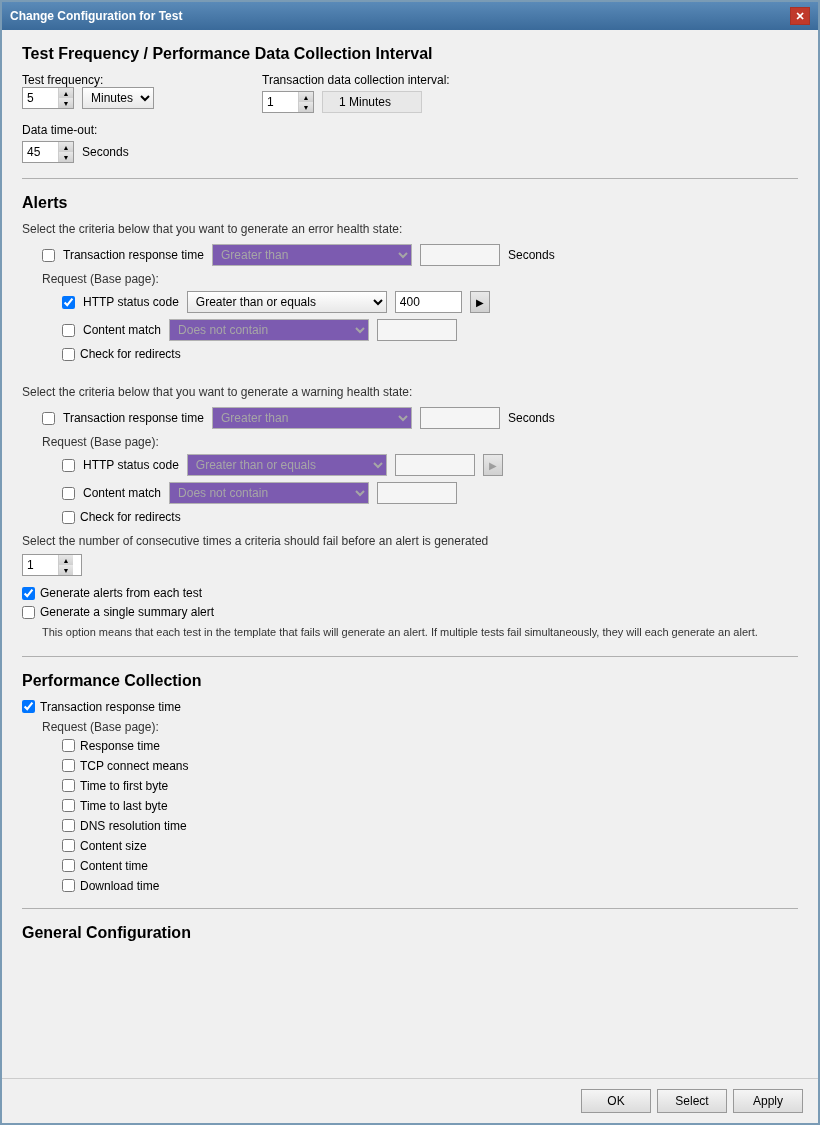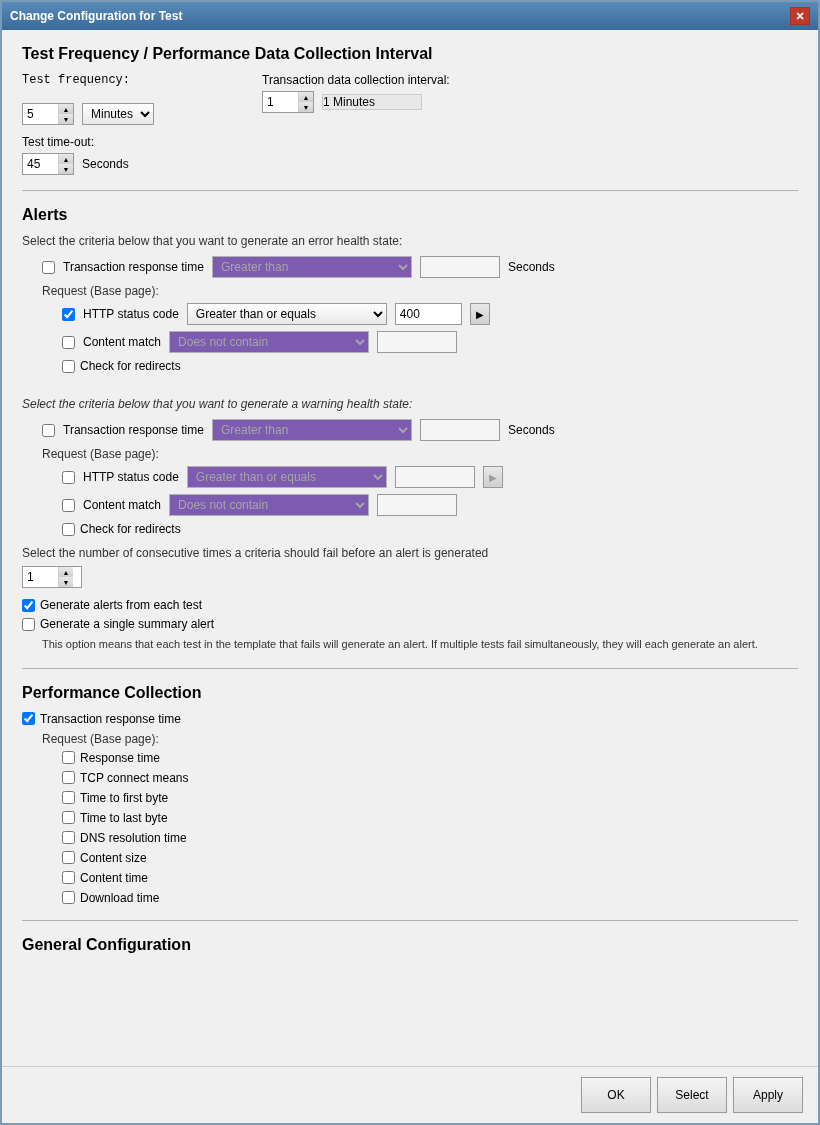--- a/index.html
+++ b/index.html
@@ -156,45 +156,45 @@
     .footer-buttons {
       display: flex;
       justify-content: flex-end;
       padding: 10px 15px;
       gap: 6px;
       background: #f0f0f0;
       border-top: 1px solid #ccc;
     }
     .footer-btn {
       min-width: 70px;
-      height: 36px;
+      height: 24px;
       background: linear-gradient(to bottom, #f5f5f5, #dcdcdc);
       border: 1px solid #999;
       font-size: 12px;
       cursor: pointer;
       padding: 0 12px;
     }
     .sub-label {
       font-size: 12px;
       color: #333;
       margin-bottom: 5px;
     }
     .minutes-select {
       width: 72px;
     }
     .row-inline {
       display: flex;
       align-items: center;
       gap: 8px;
     }
     .static-text-box {
-      height: 16px;
+      height: 22px;
       border: 1px solid #ccc;
       background: #e8e8e8;
-      padding: 0 0;
+      padding: 0 16px;
       display: flex;
       align-items: center;
       font-size: 12px;
       min-width: 100px;
     }
   </style>
 </head>
 <body>
 
 <div class="window">
@@ -205,21 +205,21 @@
   </div>
 
   <div class="scrollable-content">
 
     <div>
       <div class="section-title">Test Frequency / Performance Data Collection Interval</div>
 
       <div style="display:flex; align-items:flex-start; gap:40px; margin-bottom:10px;">
 
         <div>
-          <div class="label-text" style="margin-bottom:16px;font-family:Liberation Mono, monospace;">Test frequency:</div>
+          <div class="label-text" style="margin-bottom:0;">Test frequency:</div>
           <div class="row-inline">
             <div class="spinbox">
               <input type="text" value="5" style="">
               <div class="spinbox-btns">
                 <button class="spinbox-btn">▲</button>
                 <button class="spinbox-btn">▼</button>
               </div>
             </div>
             <select class="dropdown-select minutes-select">
               <option>Minutes</option>
@@ -238,21 +238,21 @@
                 <button class="spinbox-btn">▲</button>
                 <button class="spinbox-btn">▼</button>
               </div>
             </div>
             <div class="static-text-box">1 Minutes</div>
           </div>
         </div>
       </div>
 
       <div style="margin-bottom:8px;">
-        <div class="label-text" style="margin-bottom:4px;">Test time-out:</div>
+        <div class="label-text" style="margin-bottom:4px;">Data time-out:</div>
         <div class="row-inline">
           <div class="spinbox">
             <input type="text" value="45" style="">
             <div class="spinbox-btns">
               <button class="spinbox-btn">▲</button>
               <button class="spinbox-btn">▼</button>
             </div>
           </div>
           <span class="label-small">Seconds</span>
         </div>
@@ -313,21 +313,21 @@
             <input type="text" class="text-input" style="width: 80px;" disabled="">
           </div>
         </div>
 
         <div class="indented checkbox-row" style="margin-bottom:10px;">
           <input type="checkbox" style="">
           <span>Check for redirects</span>
         </div>
       </div>
 
-      <div class="sub-label" style="margin-bottom:8px; margin-top:24px;font-style:italic;">Select the criteria below that you want to generate a warning health state:</div>
+      <div class="sub-label" style="margin-bottom:8px; margin-top:24px;">Select the criteria below that you want to generate a warning health state:</div>
 
       <div class="indented">
         <div class="row-inline" style="margin-bottom:6px;">
           <input type="checkbox" style="">
           <span>Transaction response time</span>
           <select class="dropdown-select" style="width:200px;" disabled="">
             <option>Greater than</option>
             <option>Greater than or equals</option>
             <option>Less than</option>
             <option>Less than or equals</option>

